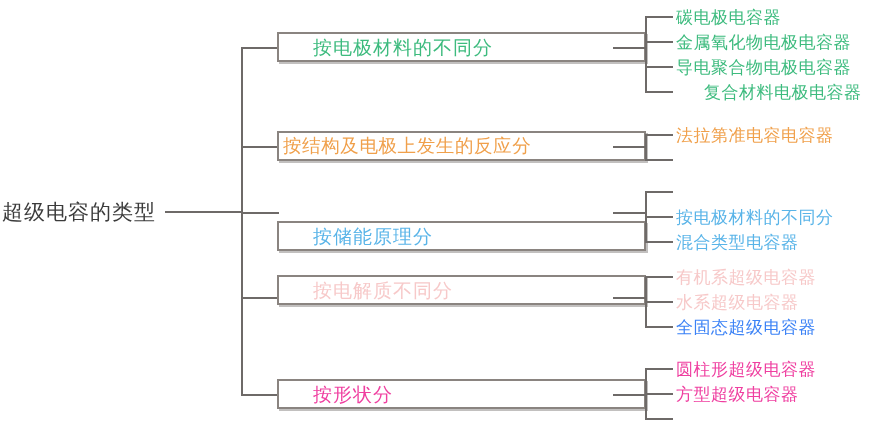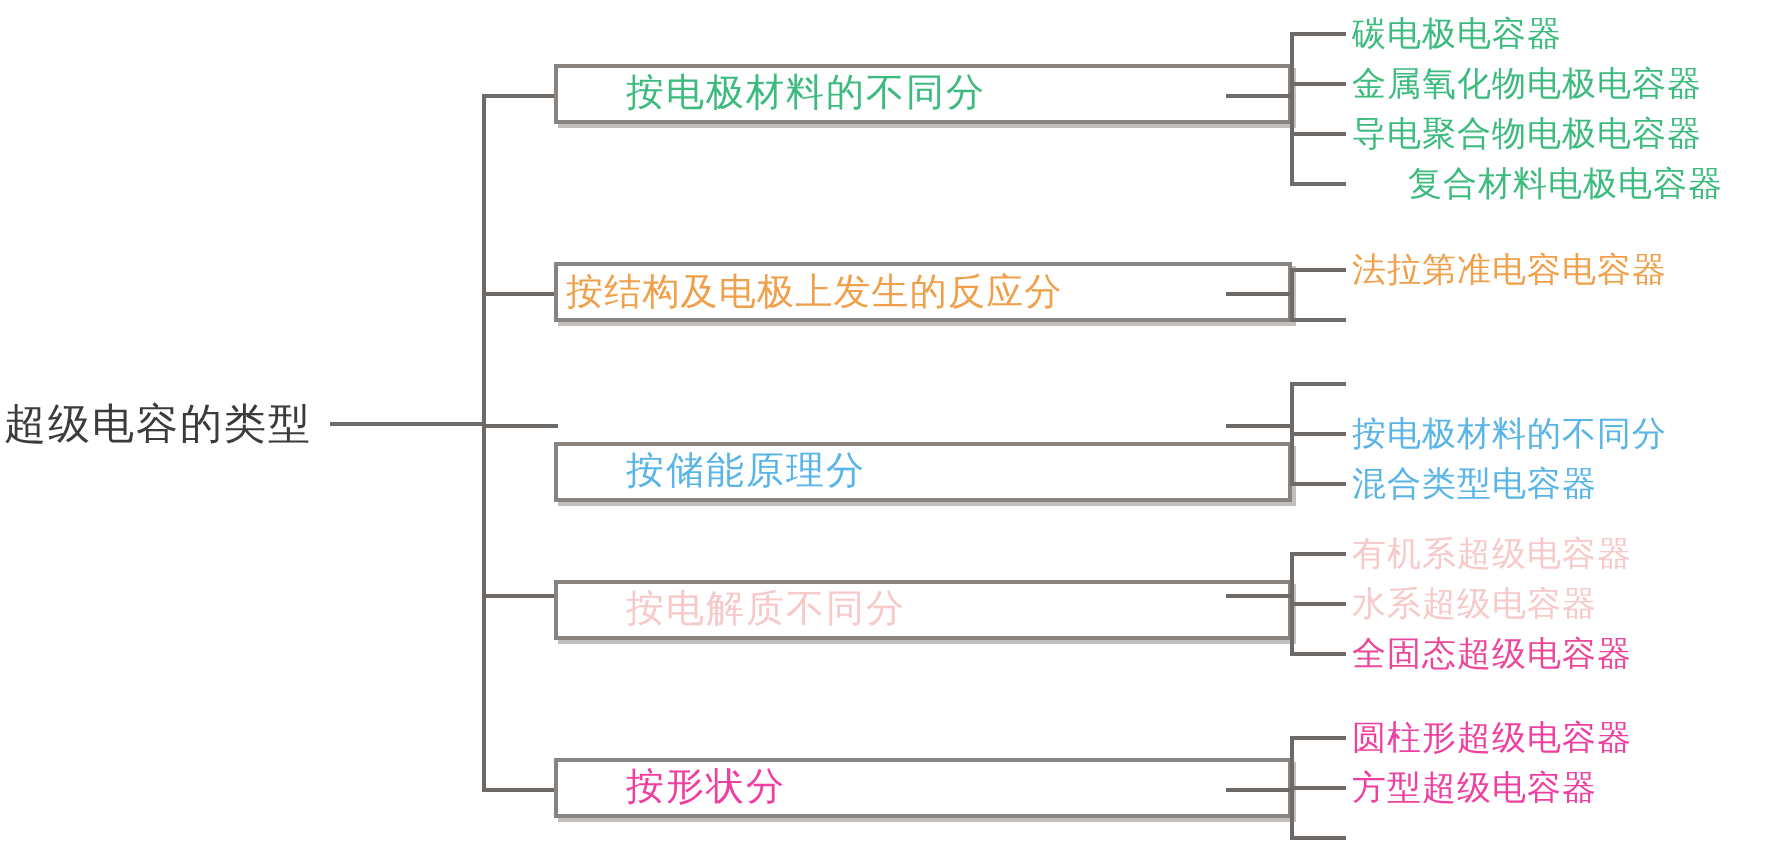--- a/index.html
+++ b/index.html
@@ -102,32 +102,32 @@
   <div class="hline" style="left:613px;top:212px;width:34px;"></div>
   <div class="vline" style="left:645px;top:191px;height:51px;"></div>
 
   <div class="hline" style="left:645px;top:191px;width:28px;"></div>
   <div class="hline" style="left:645px;top:216px;width:28px;"></div>
   <div class="leaf" style="top:217px;color:#59b4e8;">按电极材料的不同分</div>
   <div class="hline" style="left:645px;top:241px;width:28px;"></div>
   <div class="leaf" style="top:242px;color:#59b4e8;">混合类型电容器</div>
 
   <div class="hline" style="left:241px;top:297px;width:38px;"></div>
-  <div class="cat-box" style="top:290px;">
+  <div class="cat-box" style="top:275px;">
     <span class="cat-text indent" style="color:#f7c9c9;">按电解质不同分</span>
   </div>
   <div class="hline" style="left:613px;top:297px;width:34px;"></div>
   <div class="vline" style="left:645px;top:276px;height:51px;"></div>
 
   <div class="hline" style="left:645px;top:276px;width:28px;"></div>
   <div class="leaf" style="top:277px;color:#f7c9c9;">有机系超级电容器</div>
   <div class="hline" style="left:645px;top:301px;width:28px;"></div>
   <div class="leaf" style="top:302px;color:#f7c9c9;">水系超级电容器</div>
   <div class="hline" style="left:645px;top:326px;width:28px;"></div>
-  <div class="leaf" style="top:327px;color:#ec4899;">全固态超级电容器</div>
+  <div class="leaf" style="top:327px;color:#3b82f6;">全固态超级电容器</div>
 
   <div class="hline" style="left:241px;top:394px;width:38px;"></div>
   <div class="cat-box" style="top:379px;">
     <span class="cat-text indent" style="color:#ef3fa0;">按形状分</span>
   </div>
   <div class="hline" style="left:613px;top:394px;width:34px;"></div>
   <div class="vline" style="left:645px;top:368px;height:51px;"></div>
 
   <div class="hline" style="left:645px;top:368px;width:28px;"></div>
   <div class="leaf" style="top:369px;color:#ef3fa0;">圆柱形超级电容器</div>

